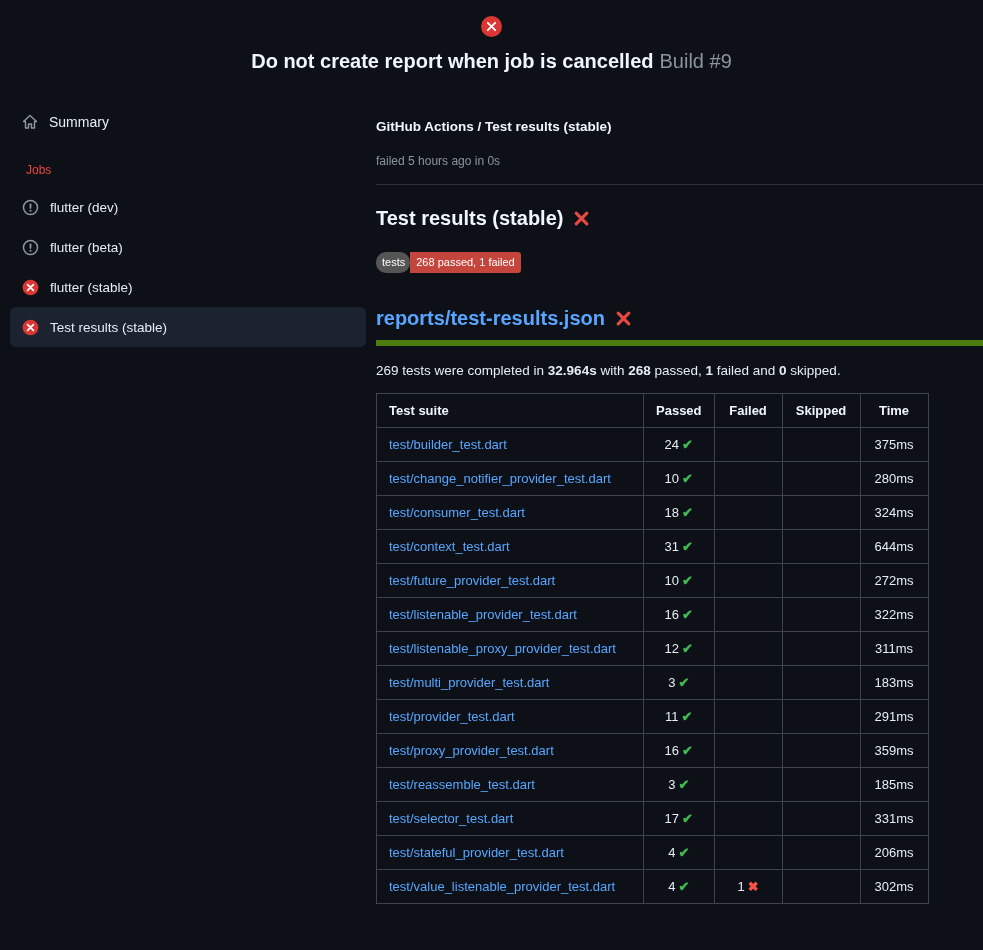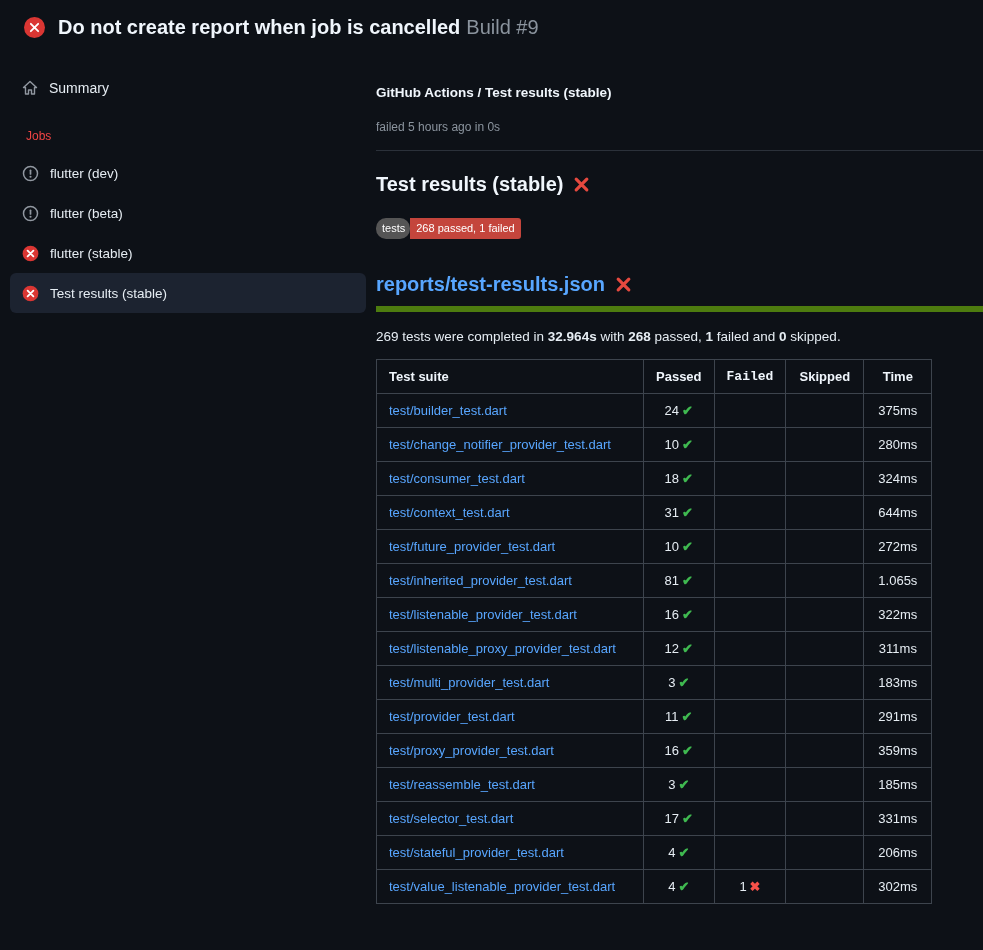--- a/index.html
+++ b/index.html
@@ -8,20 +8,21 @@
     width: 983px; height: 950px; overflow: hidden;
     background: #0d1117; color: #e6edf3;
     font-family: "Liberation Sans", sans-serif;
     font-size: 14px;
   }
 
   
   .run-header {
     display: flex; align-items: center; gap: 13px;
     padding: 16px 24px 12px 24px;
+    flex-direction: column;
   }
   .status-circle {
     width: 21px; height: 21px; border-radius: 50%;
     background: #da3633; color:#fff;
     display:flex; align-items:center; justify-content:center;
     flex: none;
   }
   .status-circle svg { display:block; }
   .run-title { font-size: 20px; font-weight: 700; color:#f0f6fc; }
   .run-build { font-size: 20px; font-weight: 400; color:#8b949e; margin-left: 6px; }
@@ -87,21 +88,21 @@
     padding: 8px 12px;
     height: 34px;
   }
   .results th { font-weight: 700; color:#f0f6fc; text-align: center; }
   .results th.col-suite { text-align: left; }
   .results td { color:#e6edf3; }
   .results td.num { text-align: center; white-space: nowrap; }
   .results td.suite a { color:#58a6ff; text-decoration: none; }
   .col-suite  { width: 267px; }
   .col-passed { width: 70px; }
-  .col-failed { width: 68px; font-family: Liberation Mono, monospace; }
+  .col-failed { width: 68px; }
   .col-skipped{ width: 78px; }
   .col-time   { width: 68px; }
   .check { color:#3fb950; font-weight: 700; margin-left: 3px; }
   .cross { color:#f85149; font-weight: 700; margin-left: 3px; }
 </style>
 </head>
 <body>
 
 <div class="run-header">
   <span class="status-circle">
@@ -243,27 +244,20 @@
               <td class="num"><span>644ms</span></td>
             </tr>
             <tr>
               <td class="suite"><a href="#">test/future_provider_test.dart</a></td>
               <td class="num"><span>10</span><span class="check">✔</span></td>
               <td class="num"></td>
               <td class="num"></td>
               <td class="num"><span>272ms</span></td>
             </tr>
             <tr>
-              <td class="suite"><a href="#">test/inherited_provider_test.dart</a></td>
-              <td class="num"><span>81</span><span class="check">✔</span></td>
-              <td class="num"></td>
-              <td class="num"></td>
-              <td class="num"><span>1.065s</span></td>
-            </tr>
-            <tr>
               <td class="suite"><a href="#">test/listenable_provider_test.dart</a></td>
               <td class="num"><span>16</span><span class="check">✔</span></td>
               <td class="num"></td>
               <td class="num"></td>
               <td class="num"><span>322ms</span></td>
             </tr>
             <tr>
               <td class="suite"><a href="#">test/listenable_proxy_provider_test.dart</a></td>
               <td class="num"><span>12</span><span class="check">✔</span></td>
               <td class="num"></td>

